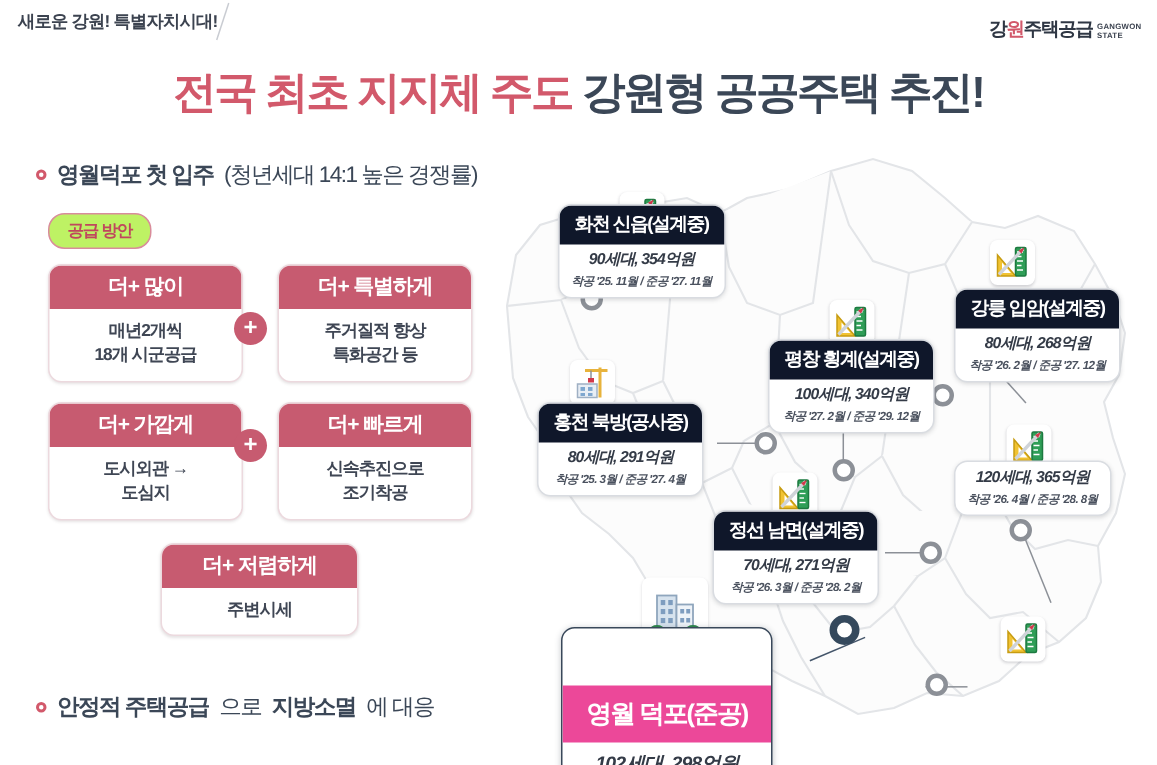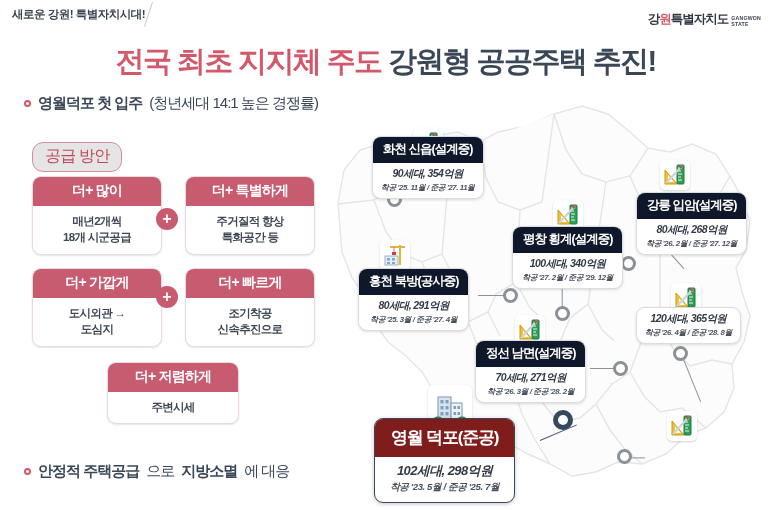--- a/index.html
+++ b/index.html
@@ -38,33 +38,33 @@
     letter-spacing:-1.6px; white-space:nowrap;
   }
   .headline .red { color:#d2596b; }
   .headline .navy { color:#3b4757; }
 
   
   .bullet-line {
     position:absolute; display:flex; align-items:center; gap:7px;
     font-size:15px; letter-spacing:-1px; white-space:nowrap; color:#3b4757;
   }
-  .bullet-line.l1 { left:24px; top:94px; }
+  .bullet-line.l1 { left:24px; top:107px; }
   .bullet-line.l2 { left:24px; top:462px; }
   .ring {
     width:7px; height:7px; border-radius:50%;
     border:2px solid #d2596b; background:#fff; flex:0 0 auto;
   }
   .b-strong { font-weight:700; }
   .b-norm { font-weight:400; }
 
   .badge {
     position:absolute; left:32px; top:142px;
     padding:3px 12px 4px; border:1.4px solid #d98c9b; border-radius:11px;
-    background:#e5e5e5; color:#c0485d; font-size:16px; font-weight:400;
+    background:#bef264; color:#c0485d; font-size:11px; font-weight:700;
     letter-spacing:-0.8px; white-space:nowrap;
   }
 
   .card {
     position:absolute; width:130px; border-radius:9px;
     background:#ffffff; overflow:hidden;
     border:1px solid #ecd9de;
     box-shadow:0 1px 2px rgba(60,40,50,.13);
   }
   .card .hd {
@@ -111,21 +111,21 @@
   .callout .co-main {
     font-size:10.5px; font-weight:700; color:#343b47;
     letter-spacing:-0.6px; white-space:nowrap; line-height:1.3;
   }
   .callout .co-sub {
     font-size:7.8px; font-weight:700; color:#4b525f;
     letter-spacing:-0.4px; white-space:nowrap; margin-top:1px;
   }
   .callout.primary { border-color:#39485a; box-shadow:0 1px 4px rgba(40,50,64,.28); }
   .callout.primary .co-hd {
-    background:#7f1d1d; font-size:17px; padding:7px 16px 8px; letter-spacing:-1.2px;
+    background:#ec4899; font-size:17px; padding:7px 16px 8px; letter-spacing:-1.2px;margin-top:38px;
   }
   .callout.primary .co-bd { padding:6px 12px 8px; }
   .callout.primary .co-main { font-size:13px; }
   .callout.primary .co-sub { font-size:9.6px; }
 
   
   .node {
     position:absolute; width:15px; height:15px; border-radius:50%;
     background:#fff; border:3.5px solid #8c9097;
   }
@@ -146,21 +146,21 @@
 </style>
 </head>
 <body>
 
 <div id="page-root">
 
   <div class="topbar">
     <div class="slogan">새로운 강원! 특별자치시대!</div>
     <div class="slogan-slash"></div>
     <div class="brand">
-      <div class="brand-ko"><span>강</span><span class="g">원</span><span>특별자치도</span></div>
+      <div class="brand-ko"><span>강</span><span class="g">원</span><span>주택공급</span></div>
       <div class="brand-en">
         <div>GANGWON</div>
         <div>STATE</div>
       </div>
     </div>
   </div>
 
   <div class="headline">
     <span class="red">전국 최초 지지체 주도</span>
     <span class="navy">강원형 공공주택 추진!</span>
@@ -194,22 +194,22 @@
     <div class="hd">더+ 가깝게</div>
     <div class="bd">
       <div>도시외관 →</div>
       <div>도심지</div>
     </div>
   </div>
 
   <div class="card c4">
     <div class="hd">더+ 빠르게</div>
     <div class="bd">
+      <div>신속추진으로</div>
       <div>조기착공</div>
-      <div>신속추진으로</div>
     </div>
   </div>
 
   <div class="card c5">
     <div class="hd">더+ 저렴하게</div>
     <div class="bd">
       <div>주변시세</div>
     </div>
   </div>
 

